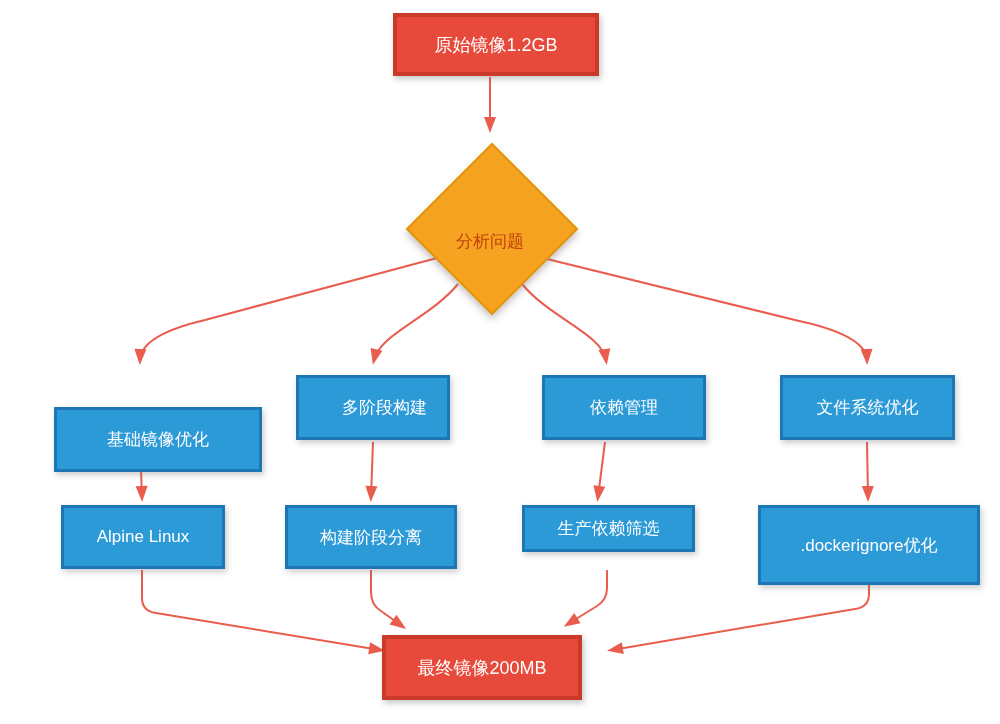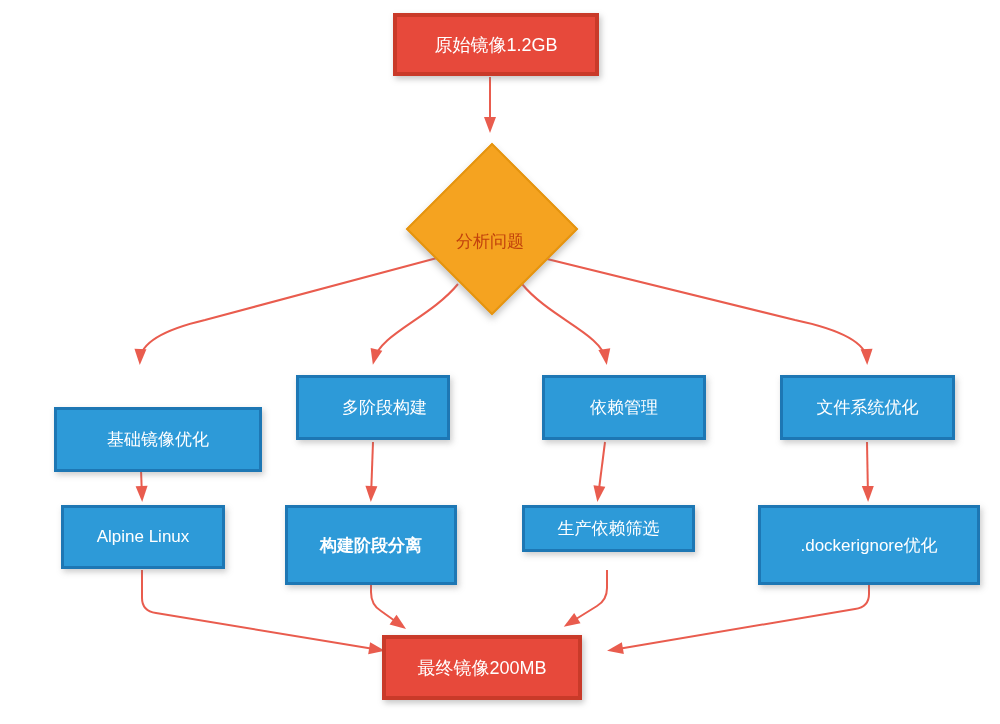--- a/index.html
+++ b/index.html
@@ -31,21 +31,21 @@
     display:flex;align-items:center;justify-content:center;
     color:#c2410c;font-size:17px;padding-top:14px;box-sizing:border-box;
   }
   
   #n-start   {left:393px;top:13px; width:206px;height:63px;}
   #n-branch1 {left:54px; top:375px;width:208px;height:65px;margin-top:32px;}
   #n-branch2 {left:296px;top:375px;width:154px;height:65px;padding-left:23px;}
   #n-branch3 {left:542px;top:375px;width:164px;height:65px;}
   #n-branch4 {left:780px;top:375px;width:175px;height:65px;}
   #n-detail1 {left:61px; top:505px;width:164px;height:64px;}
-  #n-detail2 {left:285px;top:505px;width:172px;height:80px;font-weight:bold;}
+  #n-detail2 {left:285px;top:505px;width:172px;height:64px;}
   #n-detail3 {left:522px;top:505px;width:173px;height:47px;}
   #n-detail4 {left:758px;top:505px;width:222px;height:80px;}
   #n-end     {left:382px;top:635px;width:200px;height:65px;}
 </style>
 </head>
 <body>
 
 <div id="canvas">
 
   <svg id="arrows" width="1000" height="724" viewBox="0 0 1000 724">

